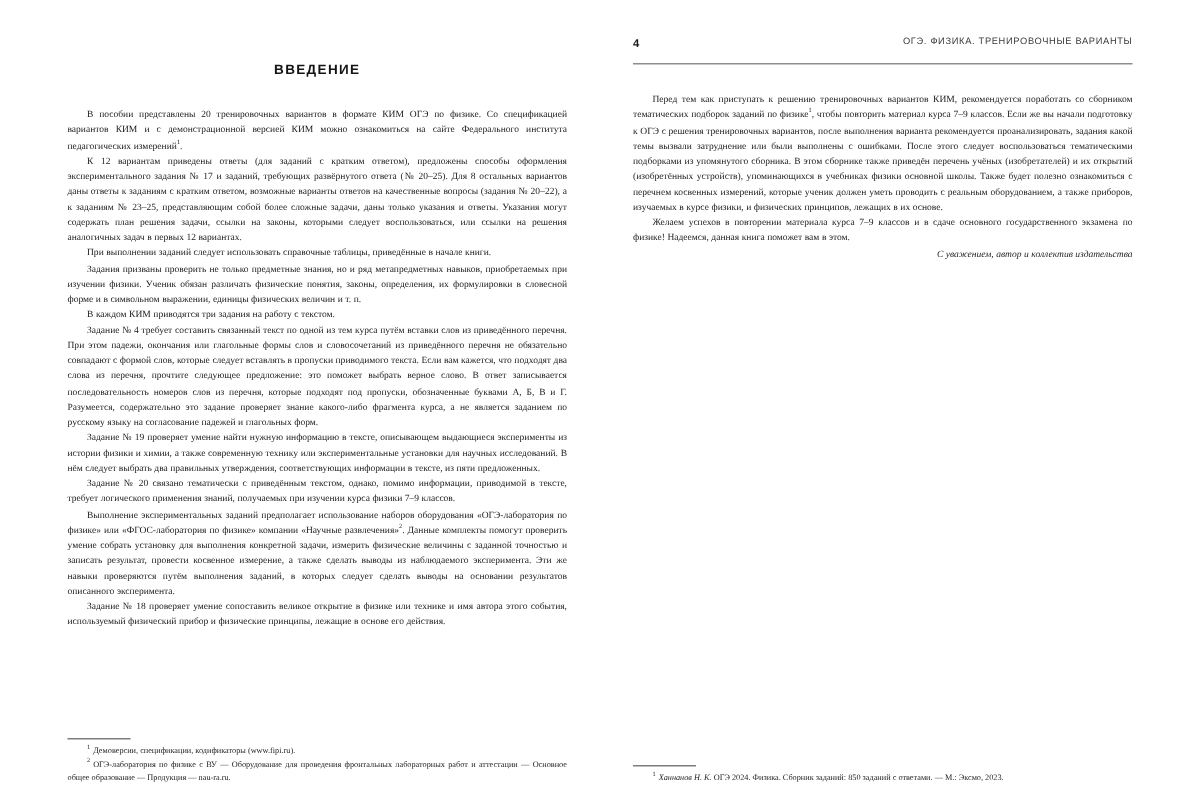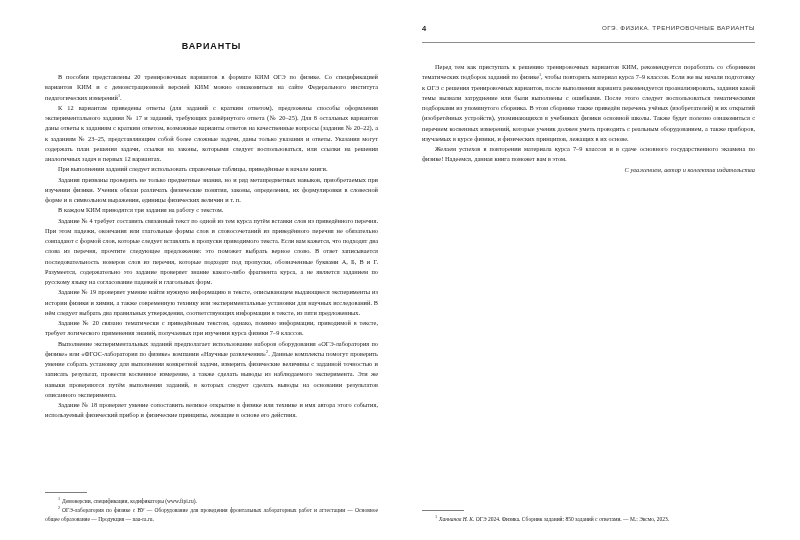--- a/index.html
+++ b/index.html
@@ -140,21 +140,21 @@
     line-height: 0;
   }
 </style>
 </head>
 <body>
 
 <div class="spread">
 
   <div class="page page-left">
 
-    <h1 class="section-title">ВАРИАНТЫ</h1>
+    <h1 class="section-title">ВВЕДЕНИЕ</h1>
 
     <div class="body-block">
 
       <p class="para"><span>В пособии представлены 20 тренировочных вариантов в формате КИМ ОГЭ по физике. Со спецификацией вариантов КИМ и с демонстрационной версией КИМ можно ознакомиться на сайте Федерального института педагогических измерений</span><sup class="ref">1</sup><span>.</span></p>
 
       <p class="para">К 12 вариантам приведены ответы (для заданий с кратким ответом), предложены способы оформления экспериментального задания № 17 и заданий, требующих развёрнутого ответа (№ 20–25). Для 8 остальных вариантов даны ответы к заданиям с кратким ответом, возможные варианты ответов на качественные вопросы (задания № 20–22), а к заданиям № 23–25, представляющим собой более сложные задачи, даны только указания и ответы. Указания могут содержать план решения задачи, ссылки на законы, которыми следует воспользоваться, или ссылки на решения аналогичных задач в первых 12 вариантах.</p>
 
       <p class="para">При выполнении заданий следует использовать справочные таблицы, приведённые в начале книги.</p>
 
       <p class="para">Задания призваны проверить не только предметные знания, но и ряд метапредметных навыков, приобретаемых при изучении физики. Ученик обязан различать физические понятия, законы, определения, их формулировки в словесной форме и в символьном выражении, единицы физических величин и т. п.</p>

